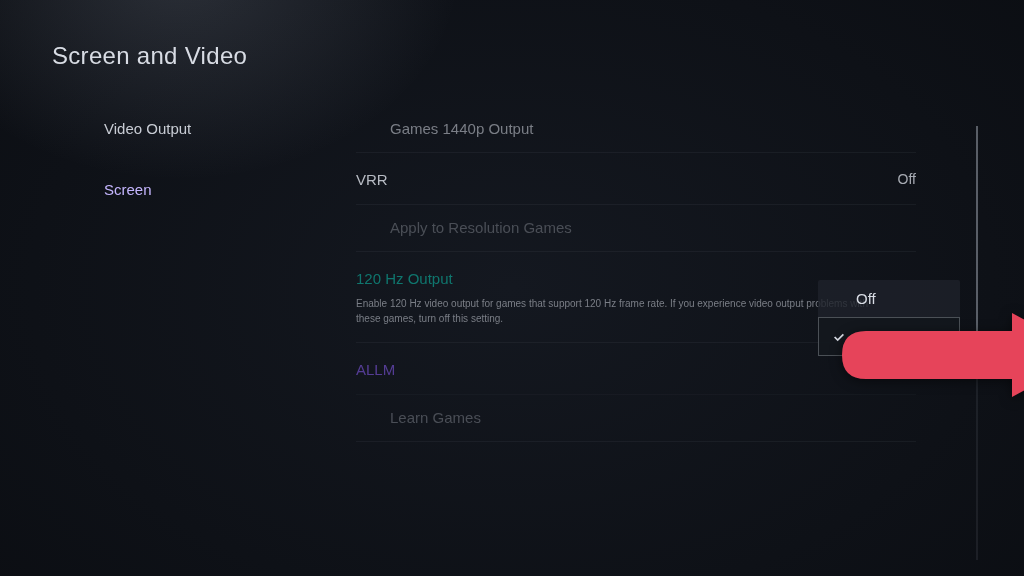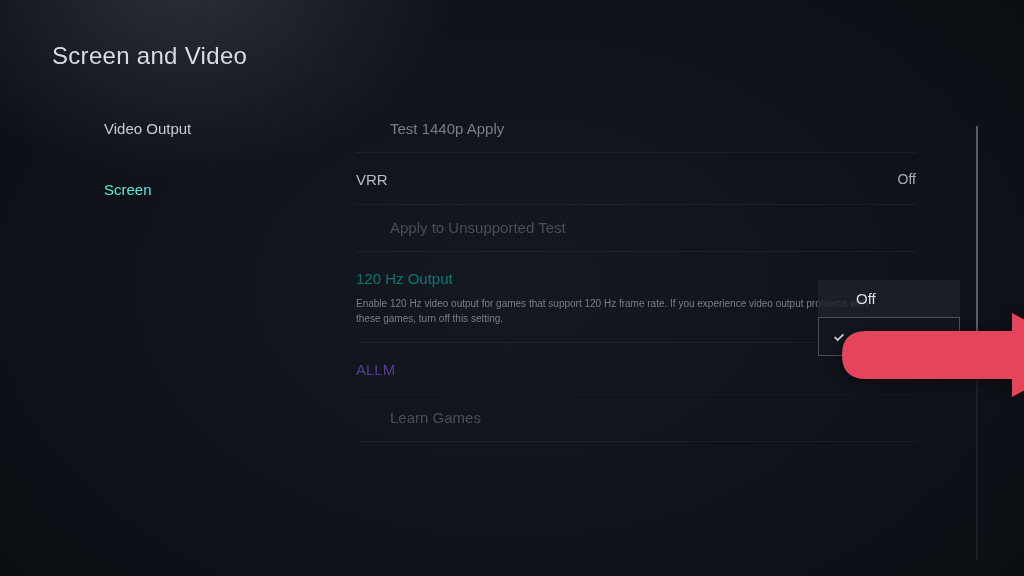--- a/index.html
+++ b/index.html
@@ -40,21 +40,21 @@
     .sidebar {
       width: 260px;
       padding-top: 6px;
       padding-left: 52px;
     }
     .sidebar-item {
       font-size: 15px;
       font-weight: 300;
       padding: 8px 0;
       margin-bottom: 28px;
-      color: #5eead4;
+      color: #c4b5fd;
       cursor: pointer;
     }
     .sidebar-item.active {
       color: #c8ccd4;
     }
     .main {
       flex: 1;
       position: relative;
       padding-right: 64px;
     }
@@ -181,30 +181,30 @@
         <span>Screen</span>
       </div>
     </div>
 
     <div class="main">
       <div class="scrollbar"></div>
       <div class="settings">
 
 
         <div class="subrow">
-          <span class="row-label">Test 1440p Apply</span>
+          <span class="row-label">Games 1440p Output</span>
         </div>
 
         <div class="row">
           <span class="row-label">VRR</span>
           <span class="row-value">Off</span>
         </div>
 
         <div class="subrow dim">
-          <span class="row-label">Apply to Unsupported Test</span>
+          <span class="row-label">Apply to Resolution Games</span>
         </div>
 
         <div class="setting-block">
           <span class="row-label">120 Hz Output</span>
           <div class="setting-desc">Enable 120 Hz video output for games that support 120 Hz frame rate. If you experience video output problems with these games, turn off this setting.</div>
         </div>
 
         <div class="row dim">
           <span class="row-label">ALLM</span>
           <span class="row-value">Off</span>

